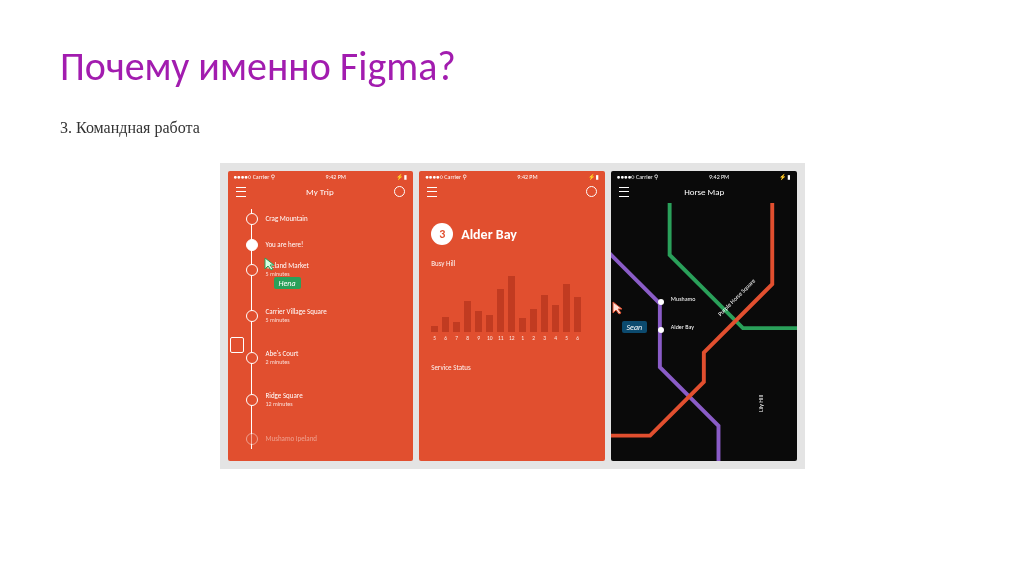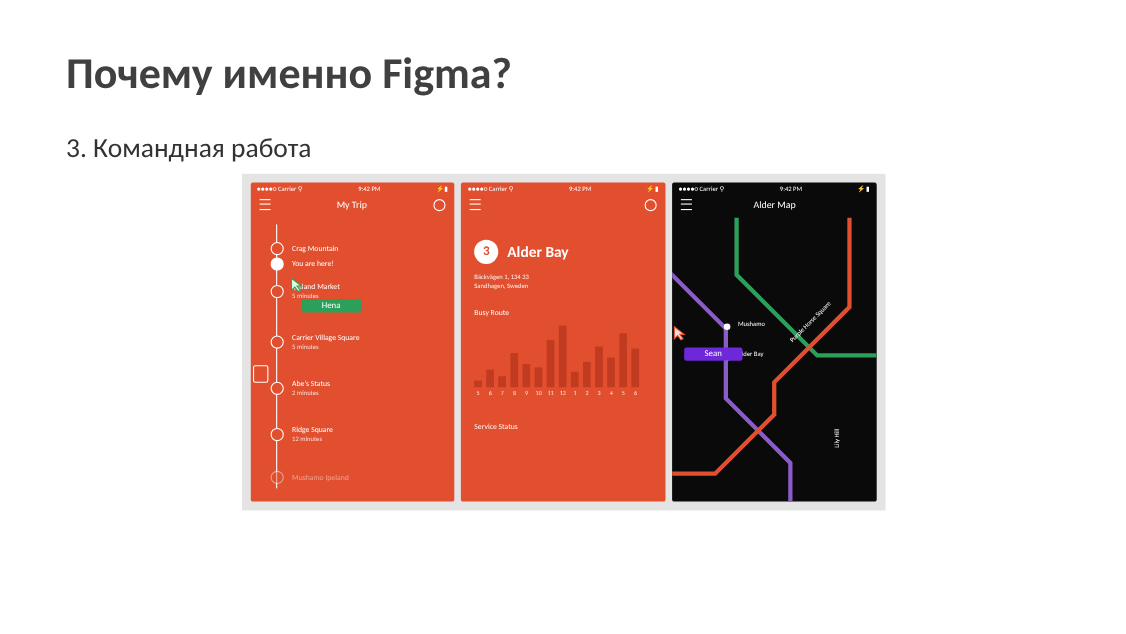--- a/index.html
+++ b/index.html
@@ -1,41 +1,41 @@
 <!DOCTYPE html>
 <html><head>
 <meta charset="utf-8">
 <style>
   html,body{margin:0;padding:0;width:1024px;height:576px;background:#fff;font-family:"Segoe UI",Calibri,Arial,sans-serif;color:#222;}
   .slide{box-sizing:border-box;padding:42px 60px 20px 60px;}
-  h1{margin:0 0 28px 0;font-size:40px;font-weight:700;color:#404040;}
-  .sub{font-size:25px;color:#333;margin-bottom:8px;}
+  h1{margin:0 0 28px 0;font-size:40px;font-weight:400;color:#a21caf;}
+  .sub{font-size:16px;color:#333;margin-bottom:26px;font-family:Liberation Serif, serif;}
   .canvas{width:585px;margin:0 auto;background:#e4e4e4;padding:8px;display:flex;gap:6px;box-sizing:border-box;position:relative;}
   .art{flex:1;position:relative;border-radius:2px;overflow:hidden;height:290px;}
   .status-bar{height:11px;display:flex;align-items:center;justify-content:space-between;padding:0 6px;font-size:6px;}
   .orange{background:#e14f2f;color:#fff;}
   .black{background:#0a0a0a;color:#fff;}
-  .hdr{display:flex;align-items:flex-start;justify-content:space-between;padding:4px 8px 6px 8px;}
+  .hdr{display:flex;align-items:flex-end;justify-content:space-between;padding:4px 8px 6px 8px;}
   .hamb{width:10px;height:8px;border-top:1.4px solid #fff;border-bottom:1.4px solid #fff;position:relative;}
   .hamb:after{content:"";position:absolute;top:3px;left:0;right:0;border-top:1.4px solid #fff;}
   .gear{width:9px;height:9px;border:1.3px solid #fff;border-radius:50%;}
   .ttl{font-size:9px;}
   
   .timeline{position:relative;margin:6px 0 0 18px;height:240px;}
   .line{position:absolute;left:5px;top:0;bottom:0;width:1.6px;background:#fff;}
   .stop{position:absolute;left:0;display:flex;align-items:center;gap:8px;}
   .dot{width:10px;height:10px;border:1.5px solid #fff;border-radius:50%;background:#e14f2f;}
   .dot.fill{background:#fff;}
   .stop .txt{font-size:7px;line-height:1.3;}
   .stop .meta{font-size:6px;opacity:.8;}
   .tram{position:absolute;left:-16px;width:12px;height:14px;border:1.2px solid #fff;border-radius:2px;}
   
   .cursor{position:absolute;z-index:5;}
   .cursor svg{display:block;}
-  .cursor .lbl{font-size:8px;padding:1px 19px;border-radius:2px;color:#fff;margin-top:-2px;margin-left:10px;display:inline-block;}
+  .cursor .lbl{font-size:8px;padding:1px 5px;border-radius:2px;color:#fff;margin-top:-2px;margin-left:10px;display:inline-block;font-style:italic;}
   
   .big3{display:flex;align-items:center;gap:8px;margin:20px 0 8px 12px;}
   .circ{width:22px;height:22px;border-radius:50%;background:#fff;color:#e14f2f;display:flex;align-items:center;justify-content:center;font-weight:700;font-size:12px;}
   .big3 .stn{font-size:14px;font-weight:600;}
   .addr{font-size:6px;opacity:.9;margin-left:12px;line-height:1.4;}
   .sect{font-size:7px;margin:14px 0 6px 12px;opacity:.95;}
   .bars{display:flex;align-items:flex-end;gap:4px;height:58px;margin-left:12px;}
   .bars .b{width:7px;background:#c13b21;}
   .xlab{display:flex;gap:4px;margin-left:12px;margin-top:3px;}
   .xlab span{width:7px;text-align:center;font-size:5.5px;opacity:.85;}
@@ -59,21 +59,21 @@
         <span>9:42 PM</span>
         <span>⚡▮</span>
       </div>
       <div class="hdr">
         <span class="hamb"></span>
         <span class="ttl">My Trip</span>
         <span class="gear"></span>
       </div>
       <div class="timeline">
         <div class="line"></div>
-        <div class="stop" style="top:16px">
+        <div class="stop" style="top:4px">
             <span class="dot"></span>
             <span class="txt">Crag Mountain</span>
           </div>
         <div class="stop" style="top:30px">
             <span class="dot fill"></span>
             <span class="txt">You are here!</span>
           </div>
         <div class="stop" style="top:52px">
             <span class="dot"></span>
             <span>
@@ -85,21 +85,21 @@
             <span class="dot"></span>
             <span>
               <div class="txt">Carrier Village Square</div>
               <div class="meta">5 minutes</div>
             </span>
           </div>
         <div class="tram" style="top:128px"></div>
         <div class="stop" style="top:140px">
             <span class="dot"></span>
             <span>
-              <div class="txt">Abe's Status</div>
+              <div class="txt">Abe's Court</div>
               <div class="meta">2 minutes</div>
             </span>
           </div>
         <div class="stop" style="top:182px">
             <span class="dot"></span>
             <span>
               <div class="txt">Ridge Square</div>
               <div class="meta">12 minutes</div>
             </span>
           </div>
@@ -125,25 +125,21 @@
       </div>
       <div class="hdr">
         <span class="hamb"></span>
         <span></span>
         <span class="gear"></span>
       </div>
       <div class="big3">
         <div class="circ">3</div>
         <div class="stn">Alder Bay</div>
       </div>
-      <div class="addr">
-        <div>Bäckvägen 1, 134 33</div>
-        <div>Sandhagen, Sweden</div>
-      </div>
-      <div class="sect">Busy Route</div>
+      <div class="sect">Busy Hill</div>
       <div class="bars" id="bars">
           <div class="b" style="height: 5.8px;"></div>
           <div class="b" style="height: 15.4667px;"></div>
           <div class="b" style="height: 9.66667px;"></div>
           <div class="b" style="height: 30.9333px;"></div>
           <div class="b" style="height: 21.2667px;"></div>
           <div class="b" style="height: 17.4px;"></div>
           <div class="b" style="height: 42.5333px;"></div>
           <div class="b" style="height: 56.0667px;"></div>
           <div class="b" style="height: 13.5333px;"></div>
@@ -173,21 +169,21 @@
     </div>
 
     <div class="art black">
       <div class="status-bar">
         <span>●●●●○ Carrier ⚲</span>
         <span>9:42 PM</span>
         <span>⚡▮</span>
       </div>
       <div class="hdr">
         <span class="hamb"></span>
-        <span class="ttl">Alder Map</span>
+        <span class="ttl">Horse Map</span>
         <span style="width:9px"></span>
       </div>
       <div class="map">
         <svg width="100%" height="100%" viewBox="0 0 190 260">
           <polyline points="-10,40 50,100 50,165 110,225 110,270" stroke="#8a5cc7" stroke-width="4" fill="none"></polyline>
           <polyline points="60,-10 60,50 135,125 210,125" stroke="#2aa05a" stroke-width="4" fill="none"></polyline>
           <polyline points="-10,235 40,235 95,180 95,150 165,80 165,-10" stroke="#e14f2f" stroke-width="4" fill="none"></polyline>
         </svg>
         <span class="mdot" style="top:96px;left:47px"></span>
         <span class="ml" style="top:92px;left:60px">Mushamo</span>
@@ -195,17 +191,17 @@
         <span class="ml" style="top:120px;left:60px">Alder Bay</span>
         <span class="ml" style="top:108px;left:108px;transform:rotate(-45deg);transform-origin:left">Purple Horse Square</span>
         <span class="ml" style="top:205px;left:150px;transform:rotate(-90deg);transform-origin:left">Lily Hill</span>
       </div>
     </div>
 
     <div class="cursor" style="top:138px;left:392px">
       <svg width="12" height="14">
           <path d="M1 1 L1 12 L4 9 L7 13 L9 12 L6 8 L10 8 Z" fill="#ffe0d8" stroke="#e14f2f" stroke-width="1"></path>
         </svg>
-      <span class="lbl" style="background:#6d28d9">Sean</span>
+      <span class="lbl" style="background:#0c4a6e">Sean</span>
     </div>
 
   </div>
 </div>
 
 </body></html>

